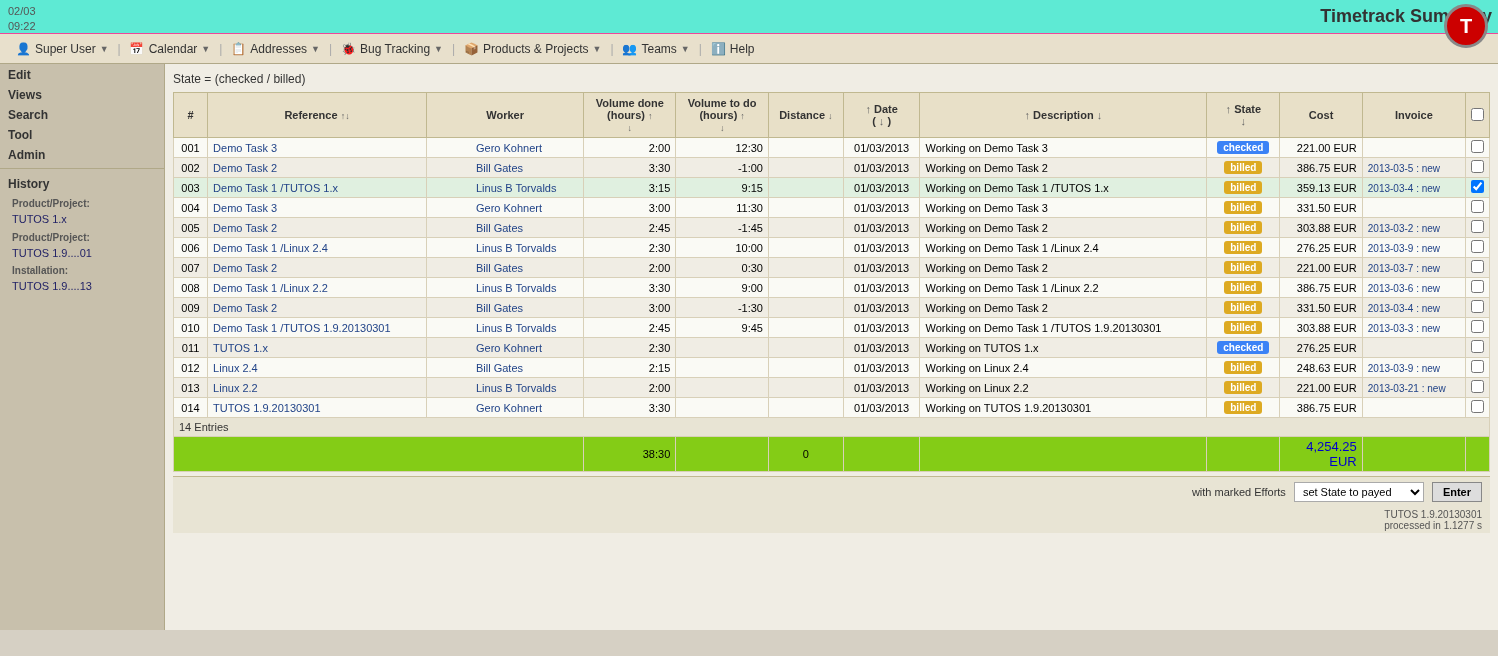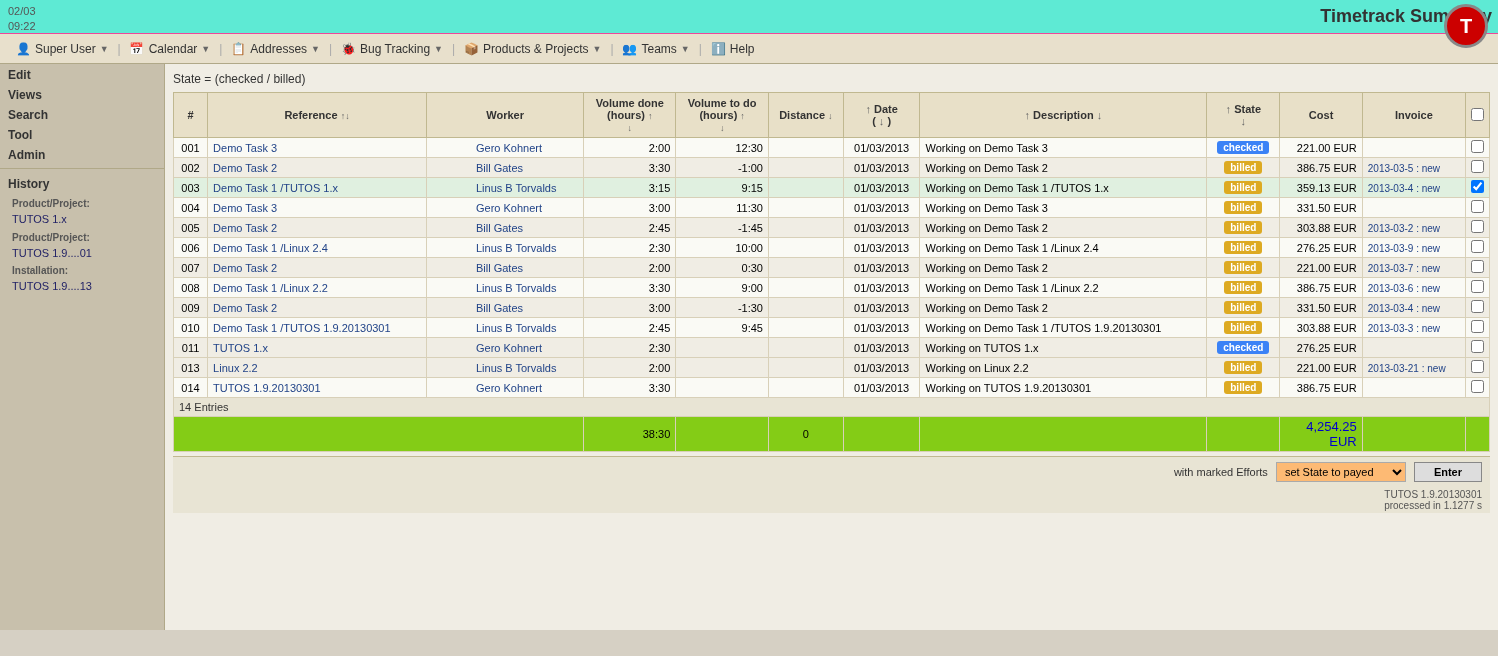--- a/index.html
+++ b/index.html
@@ -179,25 +179,25 @@
       align-items: center;
       justify-content: flex-end;
       gap: 8px;
       margin-top: 4px;
     }
     .action-label { color: #333; font-size: 11px; }
     .action-select {
       font-size: 11px;
       padding: 2px 4px;
       border: 1px solid #aaa;
-      background: #fdba74;
+      background: #ffffff;
     }
     .action-btn {
       font-size: 11px;
-      padding: 3px 19px;
+      padding: 3px 10px;
       border: 1px solid #888;
       background: #ddd;
       cursor: pointer;
       font-weight: bold;
     }
 
     #footer-info {
       text-align: right;
       font-size: 10px;
       color: #555;
@@ -455,20 +455,34 @@
     <td class="td-num">2:30</td>
     <td class="td-num"></td>
     <td class="td-center"></td>
     <td class="td-center">01/03/2013</td>
     <td>Working on TUTOS 1.x</td>
     <td class="td-center"><span class="badge badge-checked">checked</span></td>
     <td class="td-num">276.25 EUR</td>
     <td></td>
     <td class="check-col"><input type="checkbox" style=""></td>
   </tr>
+          <tr class="row-even">
+    <td class="td-center">012</td>
+    <td><a class="td-link">Linux 2.4</a></td>
+    <td><a class="worker-link">Bill Gates</a></td>
+    <td class="td-num">2:15</td>
+    <td class="td-num"></td>
+    <td class="td-center"></td>
+    <td class="td-center">01/03/2013</td>
+    <td>Working on Linux 2.4</td>
+    <td class="td-center"><span class="badge badge-billed">billed</span></td>
+    <td class="td-num">248.63 EUR</td>
+    <td><a class="invoice-link">2013-03-9 : new</a></td>
+    <td class="check-col"><input type="checkbox" style=""></td>
+  </tr>
           <tr class="row-odd">
     <td class="td-center">013</td>
     <td><a class="td-link">Linux 2.2</a></td>
     <td><a class="worker-link">Linus B Torvalds</a></td>
     <td class="td-num">2:00</td>
     <td class="td-num"></td>
     <td class="td-center"></td>
     <td class="td-center">01/03/2013</td>
     <td>Working on Linux 2.2</td>
     <td class="td-center"><span class="badge badge-billed">billed</span></td>

